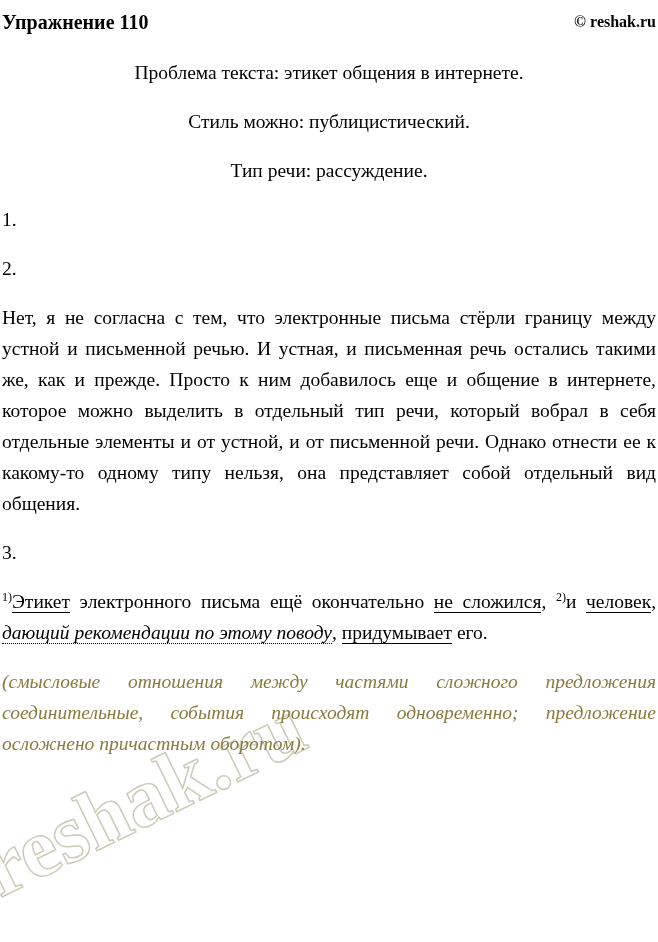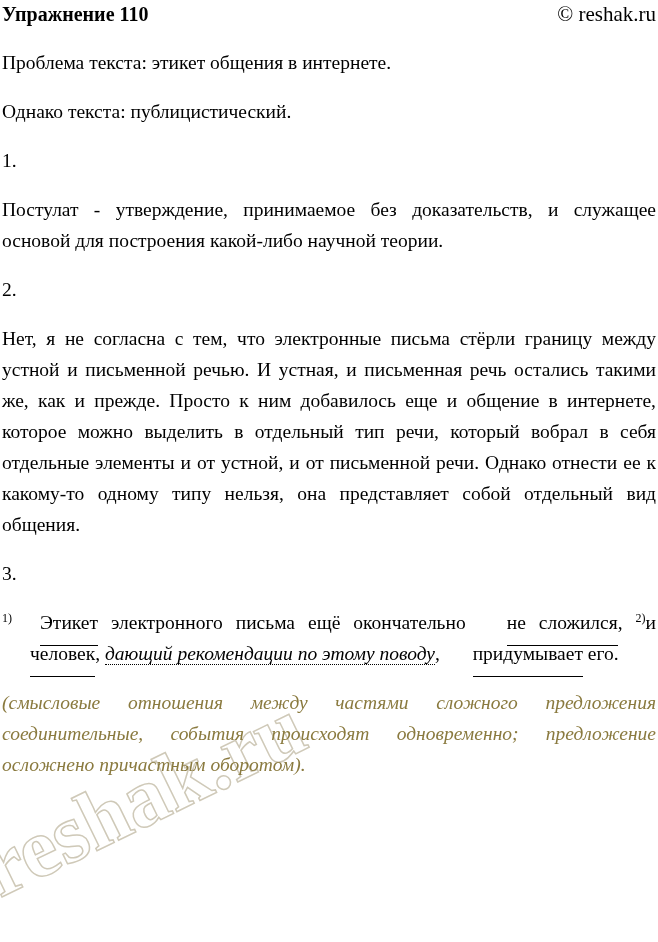--- a/index.html
+++ b/index.html
@@ -19,68 +19,68 @@
     position: relative;
     width: 658px;
     height: 942px;
     box-sizing: border-box;
     padding: 0 2px;
   }
 
   
   .header {
     display: flex;
-    align-items: center;
+    align-items: flex-start;
     justify-content: space-between;
-    padding-top: 1px;
+    padding-top: 11px;
     height: 26px;
   }
   .header-title {
     font-size: 20px;
     font-weight: bold;
     letter-spacing: 0px;
     line-height: 22px;
   }
   .header-credit {
-    font-size: 21px;
+    font-size: 16px;
     line-height: 22px;
     white-space: nowrap;
+    font-weight: bold;
   }
 
   
   .para {
     font-size: 19.5px;
     line-height: 31px;
     text-align: justify;
     margin: 0 0 18px 0;
     hyphens: none;
   }
   .para.num {
     text-align: left;
     margin-bottom: 18px;
   }
   .para.lead {
-    text-align: left;
+    text-align: center;
   }
 
   
   .para.force-just {
     text-align: justify;
   }
 
   
   sup.marker {
     font-size: 12px;
     vertical-align: super;
     line-height: 0;
   }
   .u-solid {
     border-bottom: 1.6px solid #000;
-    padding-bottom: 12px;
-    margin-left: 28px;
+    padding-bottom: 0px;
   }
   .u-wave {
     border-bottom: 1.6px dotted #000;
     font-style: italic;
   }
 
   
   .note {
     color: #8a7a3f;
     font-style: italic;
@@ -129,24 +129,24 @@
   <div class="content-layer">
 
     <div class="header">
       <div class="header-title">Упражнение 110</div>
       <div class="header-credit">© reshak.ru</div>
     </div>
 
     <div class="spacer-sm"></div>
 
     <p class="para lead" style="margin-top:18px;">Проблема текста: этикет общения в интернете.</p>
-    <p class="para lead">Однако текста: публицистический.</p>
+    <p class="para lead">Стиль можно: публицистический.</p>
+    <p class="para lead">Тип речи: рассуждение.</p>
 
     <p class="para num">1.</p>
-    <p class="para force-just">Постулат - утверждение, принимаемое без доказательств, и служащее основой для построения какой-либо научной теории.</p>
 
     <p class="para num">2.</p>
     <p class="para force-just">Нет, я не согласна с тем, что электронные письма стёрли границу между устной и письменной речью. И устная, и письменная речь остались такими же, как и прежде. Просто к ним добавилось еще и общение в интернете, которое можно выделить в отдельный тип речи, который вобрал в себя отдельные элементы и от устной, и от письменной речи. Однако отнести ее к какому-то одному типу нельзя, она представляет собой отдельный вид общения.</p>
 
     <p class="para num">3.</p>
 
     <p class="para force-just"><sup class="marker">1)</sup><span class="u-solid">Этикет</span><span> электронного письма ещё окончательно </span><span class="u-solid">не сложился</span><span>, </span><sup class="marker">2)</sup><span>и </span><span class="u-solid">человек</span><span>, </span><span class="u-wave">дающий рекомендации по этому поводу</span><span>, </span><span class="u-solid">придумывает</span><span> его.</span></p>
 
     <p class="note">(смысловые отношения между частями сложного предложения соединительные, события происходят одновременно; предложение осложнено причастным оборотом).</p>
 

